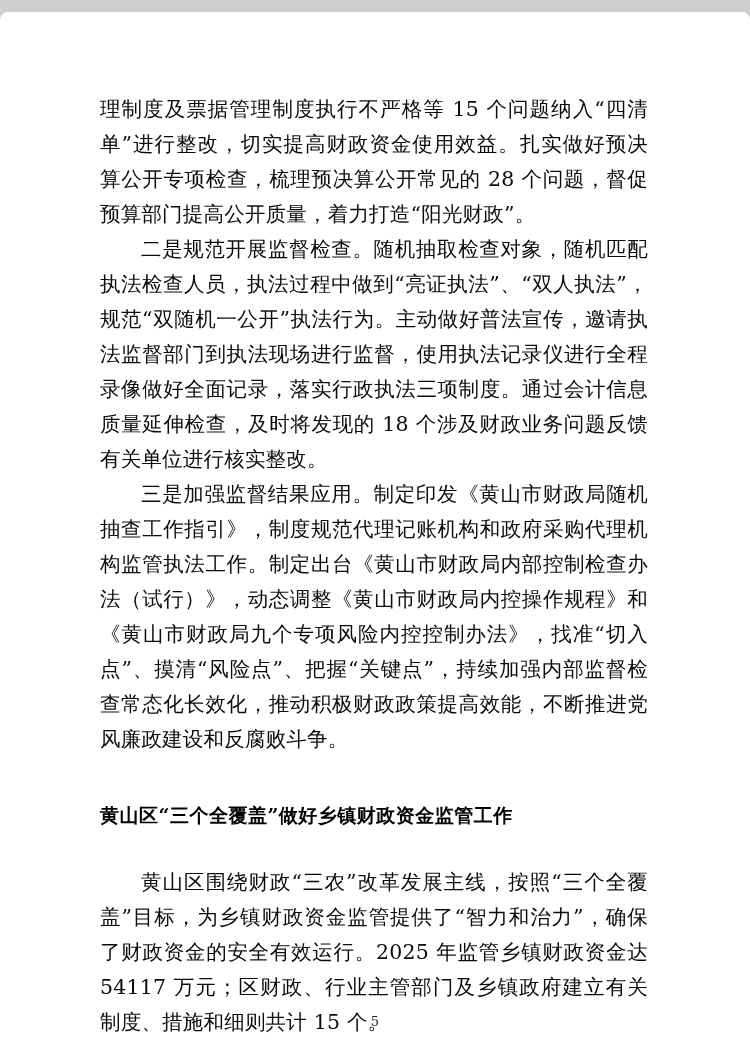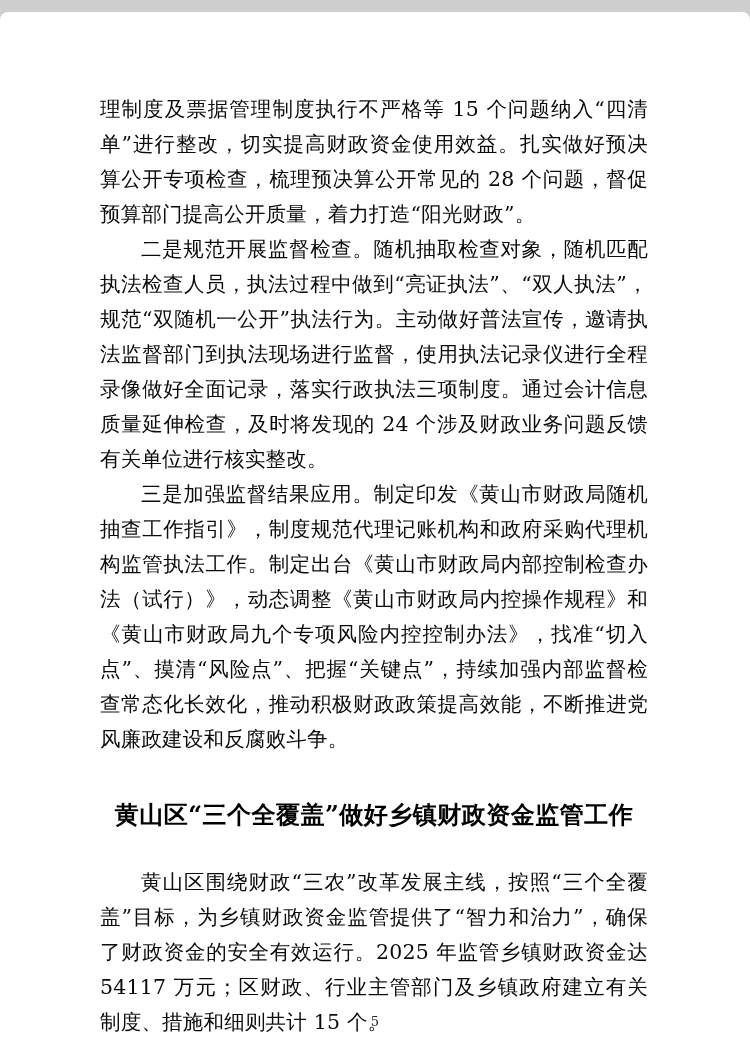--- a/index.html
+++ b/index.html
@@ -40,24 +40,23 @@
     font-weight: normal;
   }
   .sig {
     display: block;
     text-align: right;
     padding-right: 6px;
   }
   .heading {
     font-family: "DejaVu Serif", "Liberation Serif", serif;
     font-weight: bold;
-    font-size: 24px;
+    font-size: 19px;
     line-height: 40px;
     color: #000000;
-    text-align: center;
     margin: 38px 0 30px 0;
     letter-spacing: 0.5px;
   }
   .pagenum {
     position: absolute;
     left: 0;
     right: 0;
     top: 1002px;
     text-align: center;
     font-family: "DejaVu Serif", "Liberation Serif", serif;
@@ -69,21 +68,21 @@
 <body>
 
 <div class="page">
   <div class="content">
 
     <p class="para">
       <span>理制度及票据管理制度执行不严格等 15 个问题纳入“四清单”进行整改，切实提高财政资金使用效益。扎实做好预决算公开专项检查，梳理预决算公开常见的 28 个问题，督促预算部门提高公开质量，着力打造“阳光财政”。</span>
     </p>
 
     <p class="para indent">
-      <span class="b">二是规范开展监督检查。</span><span>随机抽取检查对象，随机匹配执法检查人员，执法过程中做到“亮证执法”、“双人执法”，规范“双随机一公开”执法行为。主动做好普法宣传，邀请执法监督部门到执法现场进行监督，使用执法记录仪进行全程录像做好全面记录，落实行政执法三项制度。通过会计信息质量延伸检查，及时将发现的 24 个涉及财政业务问题反馈有关单位进行核实整改。</span>
+      <span class="b">二是规范开展监督检查。</span><span>随机抽取检查对象，随机匹配执法检查人员，执法过程中做到“亮证执法”、“双人执法”，规范“双随机一公开”执法行为。主动做好普法宣传，邀请执法监督部门到执法现场进行监督，使用执法记录仪进行全程录像做好全面记录，落实行政执法三项制度。通过会计信息质量延伸检查，及时将发现的 18 个涉及财政业务问题反馈有关单位进行核实整改。</span>
     </p>
 
     <p class="para indent">
       <span class="b">三是加强监督结果应用。</span><span>制定印发《黄山市财政局随机抽查工作指引》，制度规范代理记账机构和政府采购代理机构监管执法工作。制定出台《黄山市财政局内部控制检查办法（试行）》，动态调整《黄山市财政局内控操作规程》和《黄山市财政局九个专项风险内控控制办法》，找准“切入点”、摸清“风险点”、把握“关键点”，持续加强内部监督检查常态化长效化，推动积极财政政策提高效能，不断推进党风廉政建设和反腐败斗争。</span>
     </p>
 
     <h2 class="heading">黄山区“三个全覆盖”做好乡镇财政资金监管工作</h2>
 
     <p class="para indent">
       <span>黄山区围绕财政“三农”改革发展主线，按照“三个全覆盖”目标，为乡镇财政资金监管提供了“智力和治力”，确保了财政资金的安全有效运行。2025 年监管乡镇财政资金达 54117 万元；区财政、行业主管部门及乡镇政府建立有关制度、措施和细则共计 15 个。</span>

